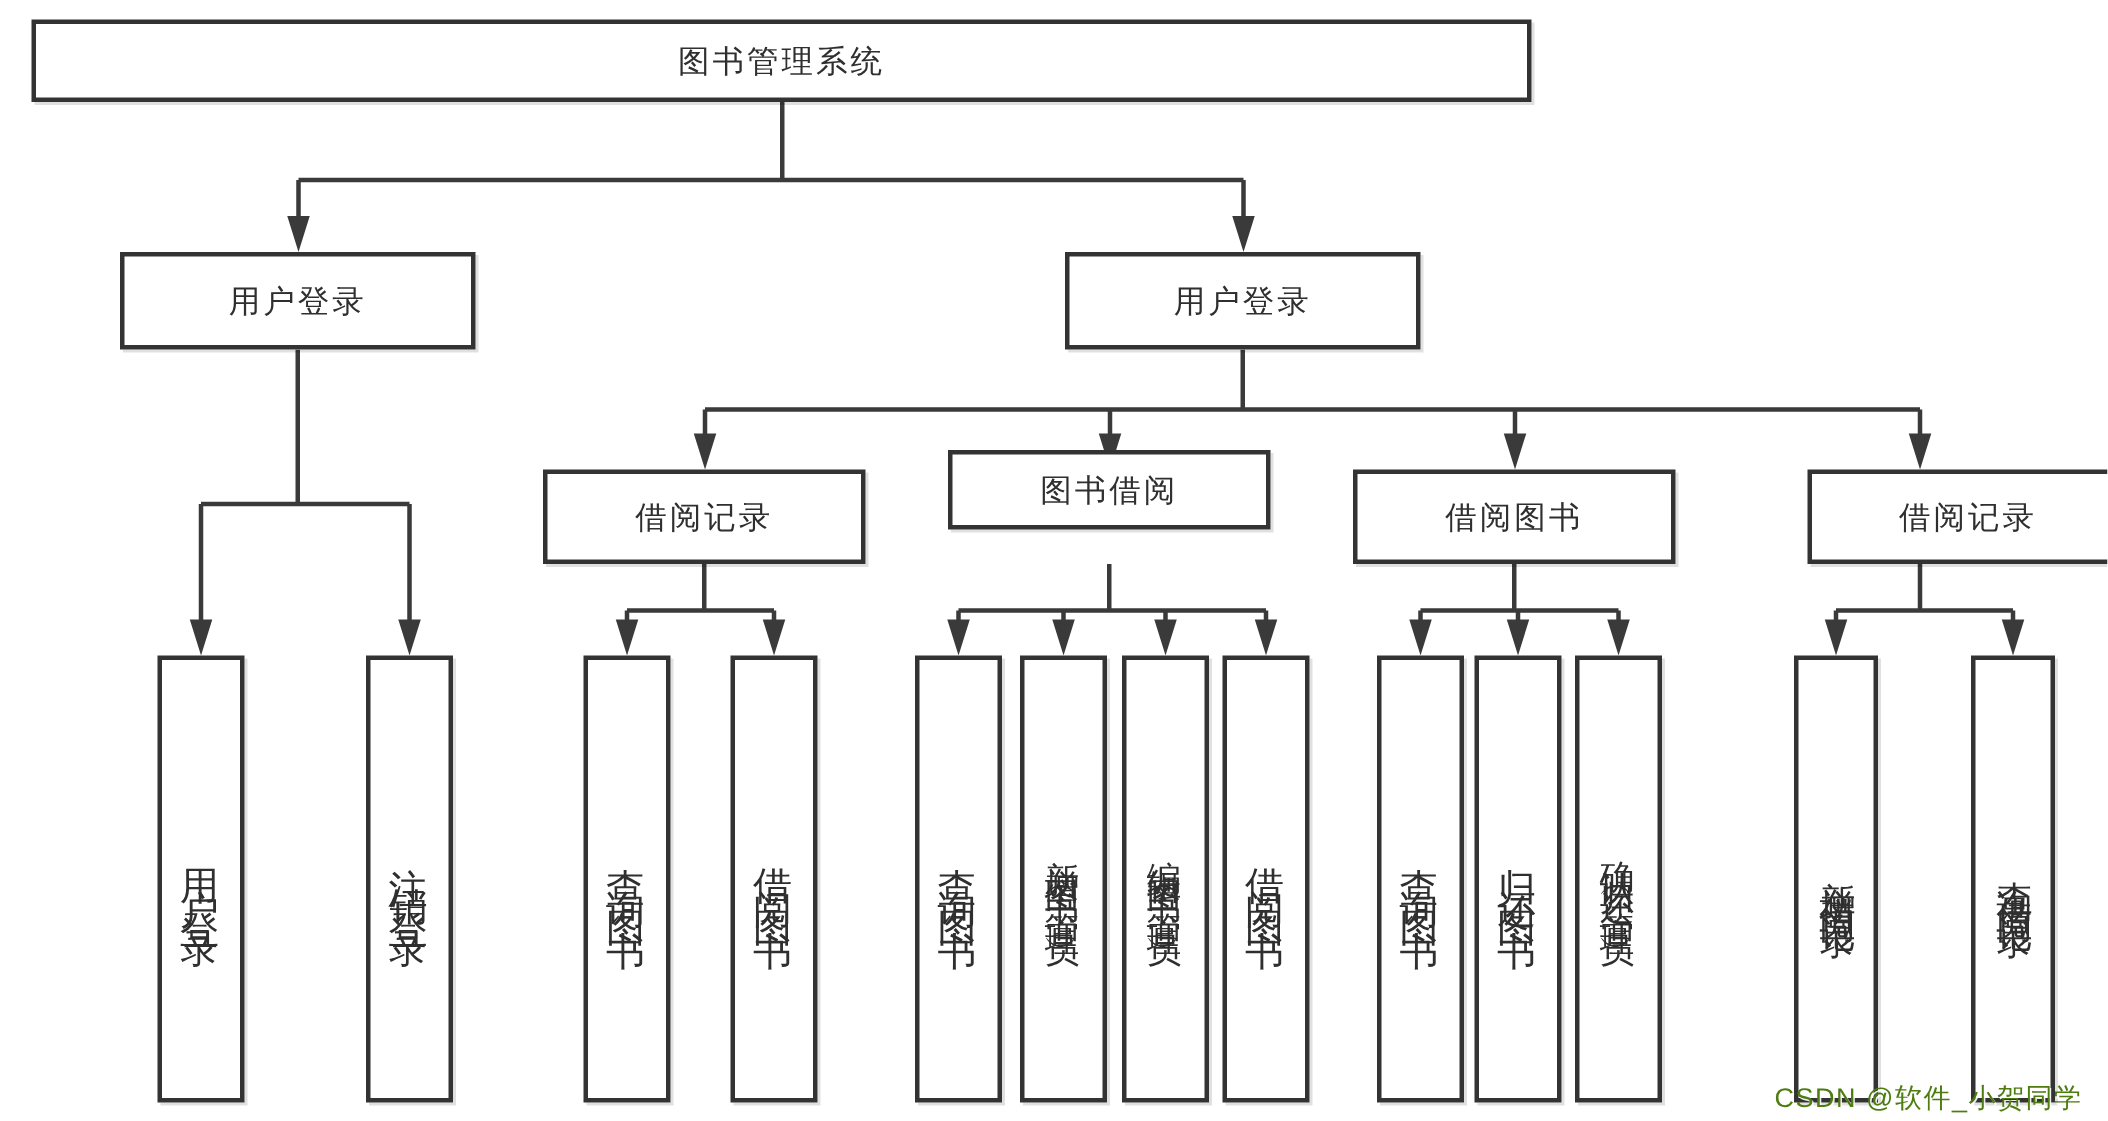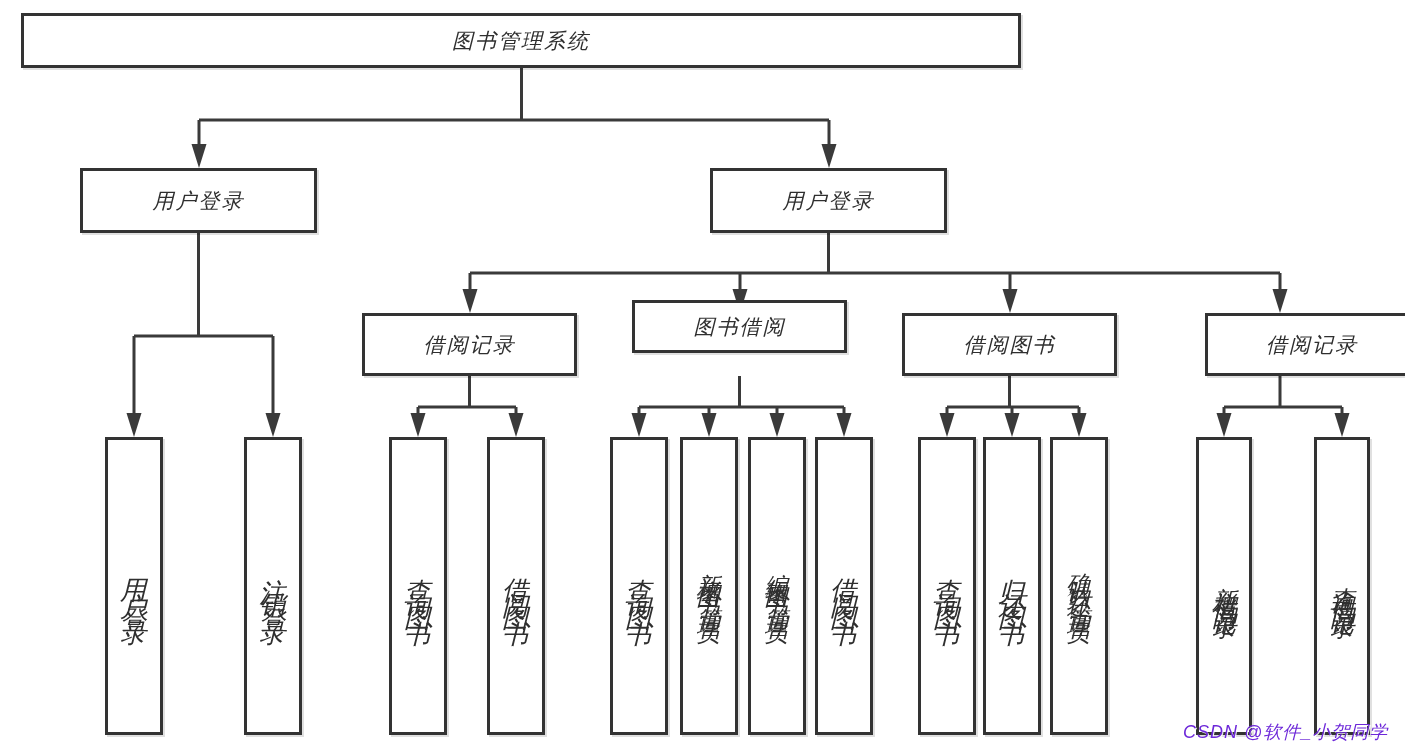--- a/index.html
+++ b/index.html
@@ -7,21 +7,20 @@
     padding: 0;
     background: #ffffff;
     font-family: "Liberation Sans", "DejaVu Sans", sans-serif;
   }
   .canvas {
     position: relative;
     width: 1405px;
     height: 747px;
     background: #ffffff;
     overflow: hidden;
-    font-style: italic;
   }
   svg.connectors {
     position: absolute;
     left: 0; top: 0;
     width: 1405px; height: 747px;
     z-index: 1;
   }
   svg.connectors path {
     stroke: #3a3a3a;
     stroke-width: 3;
@@ -56,21 +55,21 @@
   }
   .sp4 { font-size: 26px; letter-spacing: 14px; }
   .sp6 { font-size: 24px; letter-spacing: 6px; }
   .sp9 { font-size: 23px; letter-spacing: 7px; }
   .watermark {
     position: absolute;
     left: 1183px;
     top: 720px;
     font-size: 18px;
     letter-spacing: 1px;
-    color: #6d28d9;
+    color: #4d7c0f;
     text-shadow: 1px 1px 0 rgba(255,255,255,0.9);
     z-index: 3;
     white-space: nowrap;
   }
 </style>
 </head>
 <body>
 
 <div class="canvas">
 

